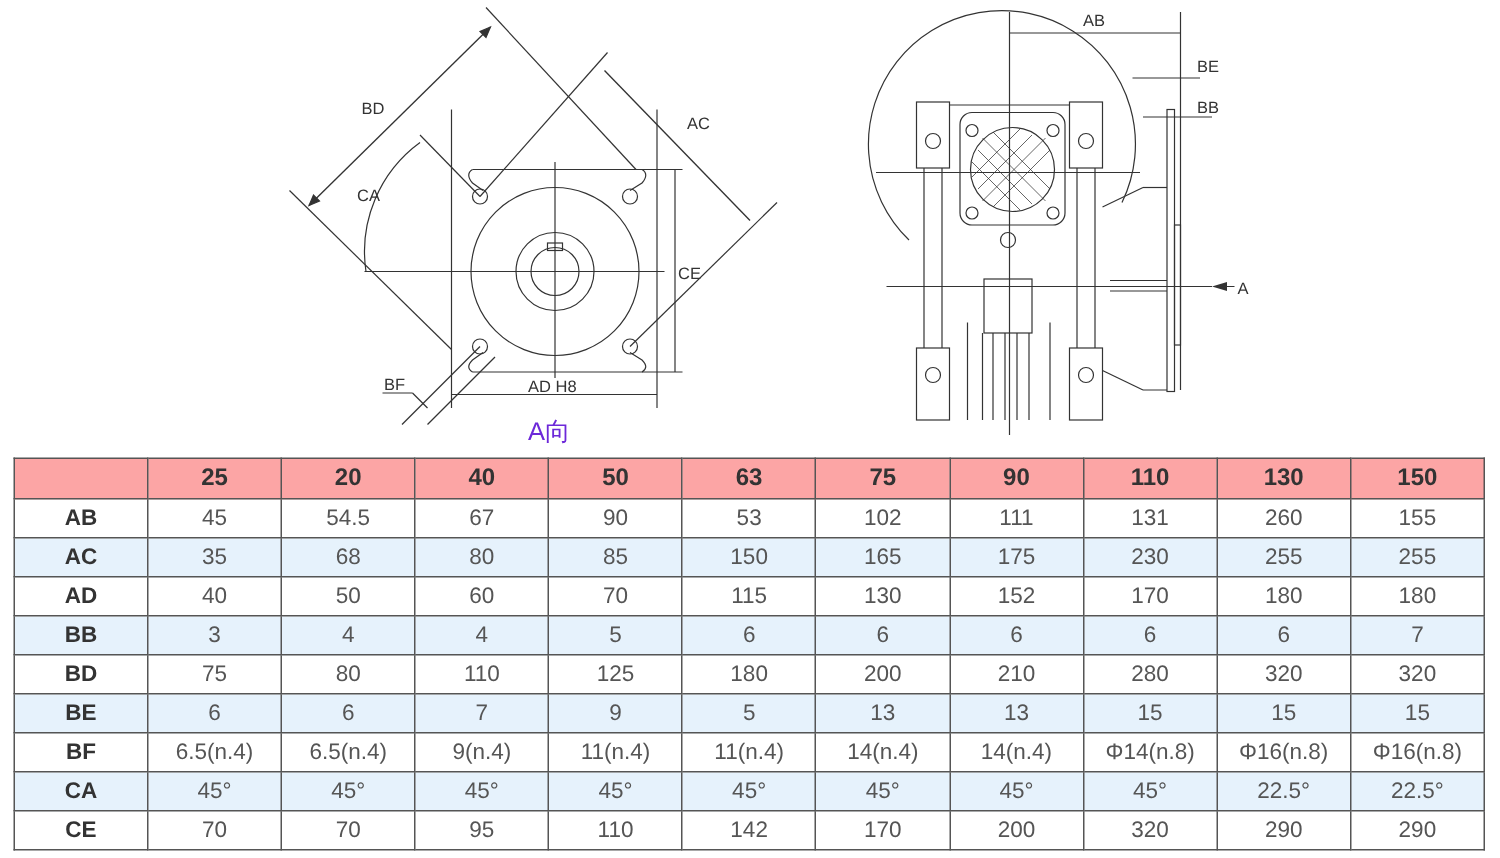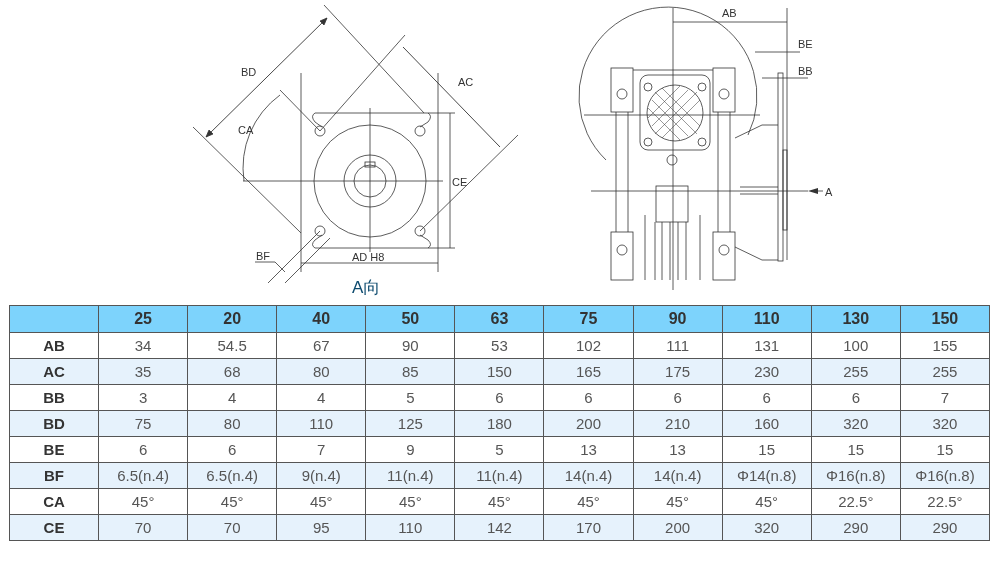--- a/index.html
+++ b/index.html
@@ -1,21 +1,21 @@
 <!DOCTYPE html>
 <html><head>
 <meta charset="utf-8">
 <style>
   html,body{margin:0;padding:0;background:#fff;}
   body{width:1000px;height:572px;position:relative;overflow:hidden;font-family:"Liberation Sans",sans-serif;}
   .drawing{position:absolute;left:0;top:0;width:1000px;height:305px;}
-  .caption{position:absolute;left:352px;top:276px;font-size:17px;color:#0c4a6e;}
+  .caption{position:absolute;left:352px;top:276px;font-size:17px;color:#6d28d9;}
   table.spec{position:absolute;left:9px;top:305px;width:981px;border-collapse:collapse;table-layout:fixed;}
   table.spec th, table.spec td{border:1px solid #555;text-align:center;height:25px;padding:0;font-size:15px;color:#555;}
-  table.spec thead th{background:#7dd3fc;color:#333;font-weight:bold;font-size:16px;height:26px;margin-top:16px;}
+  table.spec thead th{background:#fca5a5;color:#333;font-weight:bold;font-size:16px;height:26px;margin-top:16px;}
   table.spec tbody td.rowhead{font-weight:bold;color:#333;font-size:15px;}
   table.spec tbody tr:nth-child(even) td{background:#e6f2fc;}
   table.spec tbody tr:nth-child(odd) td{background:#fff;}
   table.spec{border:1px solid #888;}
   col.c0{width:89px;}
 </style>
 </head>
 <body>
 
 <svg class="drawing" viewBox="0 0 1000 305" xmlns="http://www.w3.org/2000/svg" font-family="Liberation Sans, sans-serif" font-size="11" fill="none" stroke="#333" stroke-width="0.8">
@@ -168,45 +168,58 @@
       <th>75</th>
       <th>90</th>
       <th>110</th>
       <th>130</th>
       <th>150</th>
     </tr>
   </thead>
   <tbody id="tbody">
       <tr>
         <td class="rowhead">AB</td>
-        <td>34</td>
+        <td>45</td>
         <td>54.5</td>
         <td>67</td>
         <td>90</td>
         <td>53</td>
         <td>102</td>
         <td>111</td>
         <td>131</td>
-        <td>100</td>
+        <td>260</td>
         <td>155</td>
       </tr>
       <tr>
         <td class="rowhead">AC</td>
         <td>35</td>
         <td>68</td>
         <td>80</td>
         <td>85</td>
         <td>150</td>
         <td>165</td>
         <td>175</td>
         <td>230</td>
         <td>255</td>
         <td>255</td>
       </tr>
       <tr>
+        <td class="rowhead">AD</td>
+        <td>40</td>
+        <td>50</td>
+        <td>60</td>
+        <td>70</td>
+        <td>115</td>
+        <td>130</td>
+        <td>152</td>
+        <td>170</td>
+        <td>180</td>
+        <td>180</td>
+      </tr>
+      <tr>
         <td class="rowhead">BB</td>
         <td>3</td>
         <td>4</td>
         <td>4</td>
         <td>5</td>
         <td>6</td>
         <td>6</td>
         <td>6</td>
         <td>6</td>
         <td>6</td>
@@ -214,21 +227,21 @@
       </tr>
       <tr>
         <td class="rowhead">BD</td>
         <td>75</td>
         <td>80</td>
         <td>110</td>
         <td>125</td>
         <td>180</td>
         <td>200</td>
         <td>210</td>
-        <td>160</td>
+        <td>280</td>
         <td>320</td>
         <td>320</td>
       </tr>
       <tr>
         <td class="rowhead">BE</td>
         <td>6</td>
         <td>6</td>
         <td>7</td>
         <td>9</td>
         <td>5</td>

